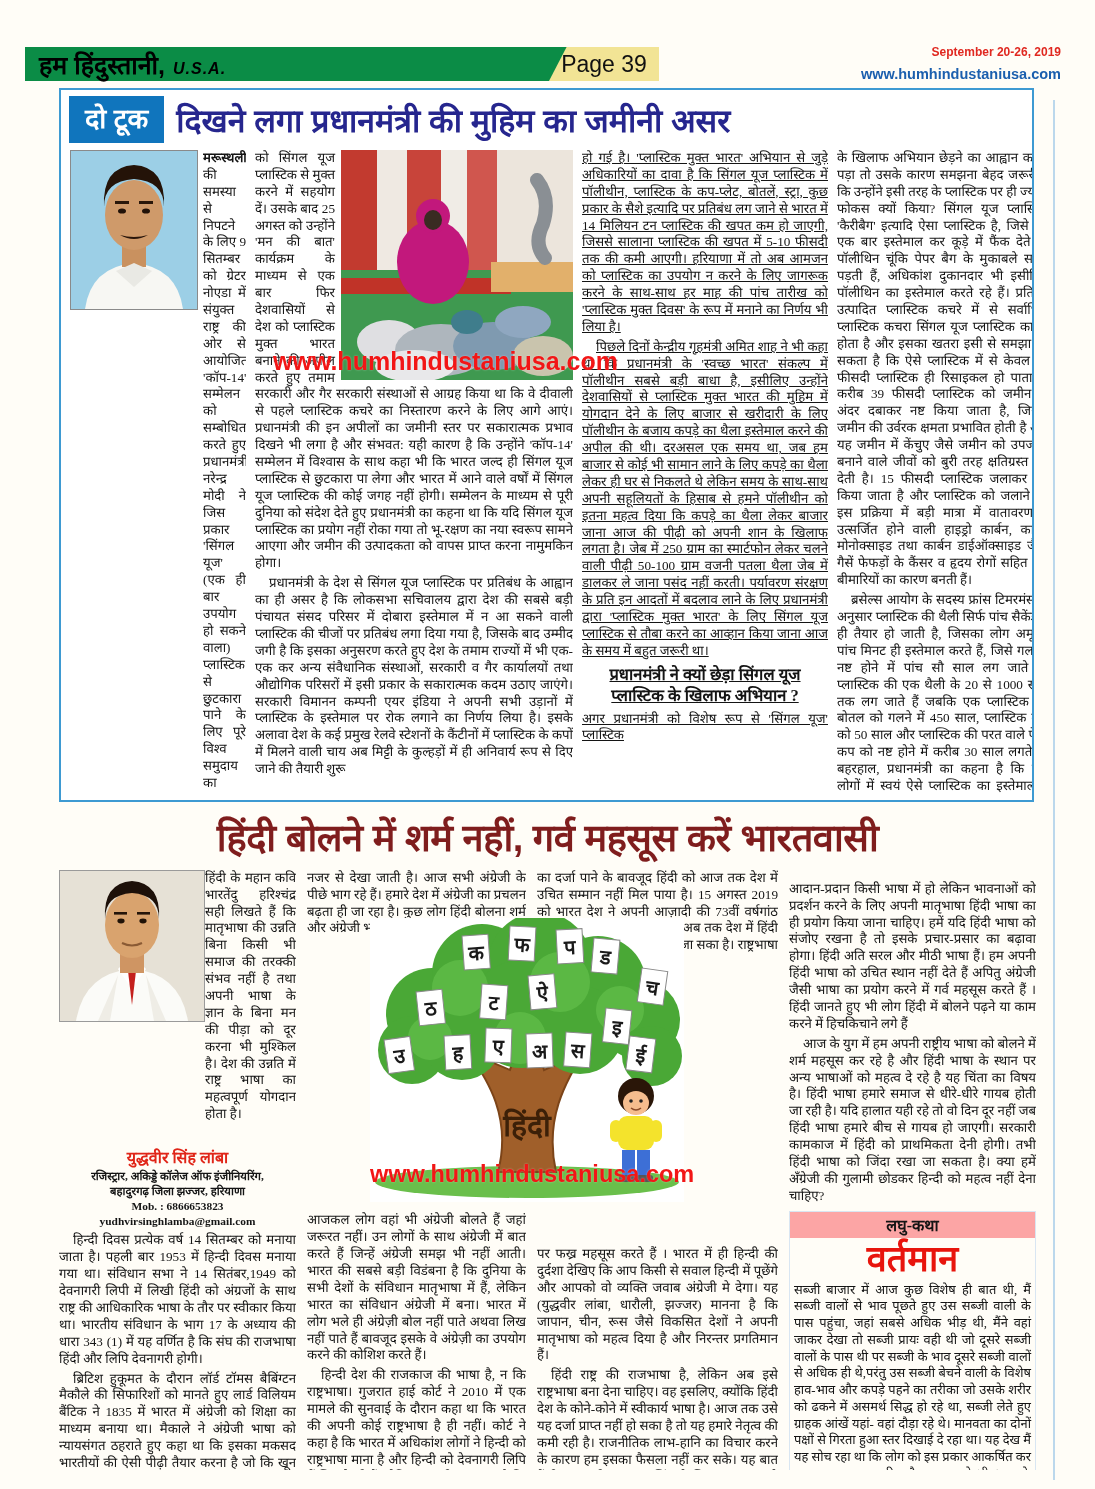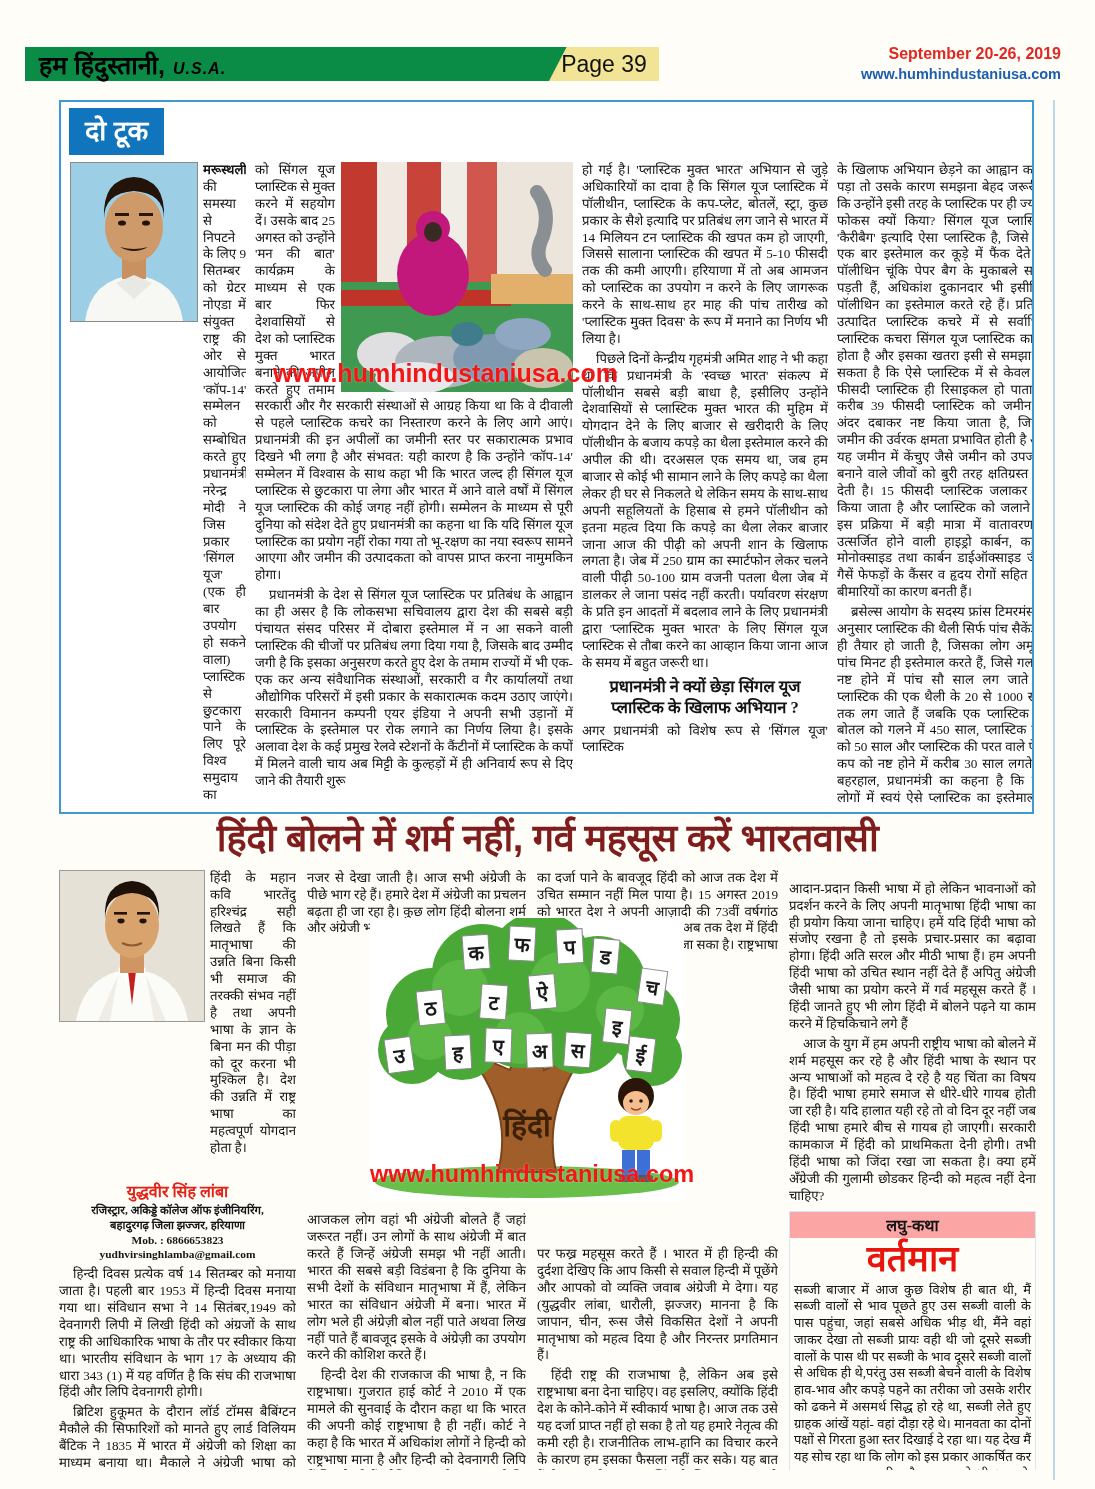--- a/index.html
+++ b/index.html
@@ -8,34 +8,34 @@
   .sans{font-family:"Liberation Sans","DejaVu Sans",sans-serif;}
 
   
   .green-bar{position:absolute;left:25px;top:47px;width:632px;height:34px;background:#0b8c46;
              display:flex;align-items:center;}
   .brand{color:#000000;font-weight:bold;font-size:25px;padding-left:14px;white-space:nowrap;}
   .brand .usa{font-style:italic;font-size:16px;margin-left:8px;letter-spacing:1px;}
   .page-badge{position:absolute;left:549px;top:47px;width:110px;height:34px;background:#f2e495;
               clip-path:polygon(16% 0,100% 0,100% 100%,0 100%);display:flex;align-items:center;
               justify-content:center;font-weight:normal;font-size:23px;color:#111;z-index:2;}
-  .issue-date{position:absolute;right:34px;top:45px;color:#e02820;font-weight:bold;font-size:16px;}
+  .issue-date{position:absolute;right:34px;top:45px;color:#e02820;font-weight:bold;font-size:12px;}
   .site-link{position:absolute;right:34px;top:66px;color:#1b5fae;font-weight:bold;font-size:14.5px;}
   .right-rule{position:absolute;left:1053px;top:100px;width:2px;height:1380px;background:#bcd8ec;}
 
   
-  .a1{position:absolute;left:59px;top:100px;width:975px;height:714px;border:2px solid #3e9ad2;background:#fff;box-sizing:border-box;}
+  .a1{position:absolute;left:59px;top:88px;width:975px;height:714px;border:2px solid #3e9ad2;background:#fff;box-sizing:border-box;}
   .a1-head{display:flex;align-items:center;padding:6px 8px 2px;}
   .kicker{background:#1075bd;color:#fff;font-weight:bold;font-size:27px;padding:3px 16px 7px;flex:none;}
   .a1-title{color:#26268e;font-weight:800;font-size:32px;margin-left:12px;white-space:nowrap;}
   .a1-body{position:relative;display:flex;gap:9px;padding:5px 9px;height:644px;overflow:hidden;}
   .acol{overflow:hidden;}
   .colA{width:176px;flex:none;}
   .colB{width:318px;flex:none;}
-  .colC{width:246px;flex:none;}
+  .colC{width:246px;flex:none;text-decoration:underline;}
   .colD{width:212px;flex:none;}
   .acol p,.ncol p{margin:0 0 3px;text-align:justify;font-size:13.2px;line-height:1.28;}
   p.ind{text-indent:14px;}
   .lead-row{display:flex;gap:5px;margin-bottom:2px;}
   .a-photo1{width:126px;height:158px;flex:none;border:1px solid #8a8a8a;}
   .lead-strip{flex:1;overflow:hidden;}
   .author-name{color:#e02518;font-weight:bold;font-size:16px;text-align:center;margin:18px 0 1px;}
   .author-line{font-weight:bold;font-size:11.4px;text-align:center;line-height:1.3;}
   .photo-wrap{float:right;width:232px;height:230px;margin:0 0 4px 6px;position:relative;}
   .subhead{font-weight:800;font-size:16.5px;text-align:center;line-height:1.3;margin:4px 2px;}
@@ -46,21 +46,21 @@
   .a2{position:absolute;left:59px;top:818px;width:977px;height:671px;}
   .a2-title{font-weight:800;font-size:38px;color:#7f1d1d;text-align:center;line-height:1.1;
             letter-spacing:-0.5px;white-space:nowrap;}
   .a2-row{display:flex;gap:11px;margin-top:10px;height:600px;position:relative;}
   .ncol{overflow:hidden;}
   .col1{width:237px;flex:none;}
   .col2{width:219px;flex:none;}
   .col3{width:241px;flex:none;}
   .col4{width:247px;flex:none;margin-top:11px;}
   .quote{font-weight:bold;font-size:13.6px;text-align:center;line-height:1.35;margin:0 0 4px;}
-  .lead-row2{display:flex;gap:5px;margin-bottom:20px;}
+  .lead-row2{display:flex;margin-bottom:20px;}
   .a-photo2{width:144px;height:150px;flex:none;border:1px solid #9a9a9a;}
   .spacer{height:272px;}
   .tree-wrap{position:absolute;left:311px;top:48px;width:314px;height:284px;background:#fff;z-index:5;}
   .watermark2{position:absolute;left:0px;bottom:14px;color:#f21616;font-weight:800;font-size:23.5px;
               white-space:nowrap;text-shadow:0 0 2px rgba(255,255,255,.45);}
 
   
   .story{margin-top:6px;border:1px solid #d9e6f2;}
   .story-band{background:#fca5a5;text-align:center;font-weight:800;font-size:16px;padding:2px 0;}
   .story-title{color:#e8150d;font-weight:800;font-size:36px;text-align:center;line-height:1.05;margin:2px 0 4px;}
@@ -75,20 +75,21 @@
   </div>
 </div>
 <div class="page-badge sans">Page 39</div>
 <div class="issue-date sans">September 20-26, 2019</div>
 <div class="site-link sans">www.humhindustaniusa.com</div>
 <div class="right-rule"></div>
 
 <div class="a1">
   <div class="a1-head">
     <span class="kicker sans">दो टूक</span>
+    <span class="a1-title sans">दिखने लगा प्रधानमंत्री की मुहिम का जमीनी असर</span>
   </div>
   <div class="a1-body">
 
     <div class="acol colA">
       <div class="lead-row">
         <svg class="a-photo1" viewBox="0 0 126 158">
           <rect width="126" height="158" fill="#9ccfe6"></rect>
           <path d="M14,158 Q20,116 63,112 Q106,116 112,158 Z" fill="#f7f7f3"></path>
           <rect x="51" y="92" width="24" height="24" fill="#c9915f"></rect>
           <ellipse cx="63" cy="64" rx="29" ry="35" fill="#cf9a6a"></ellipse>

